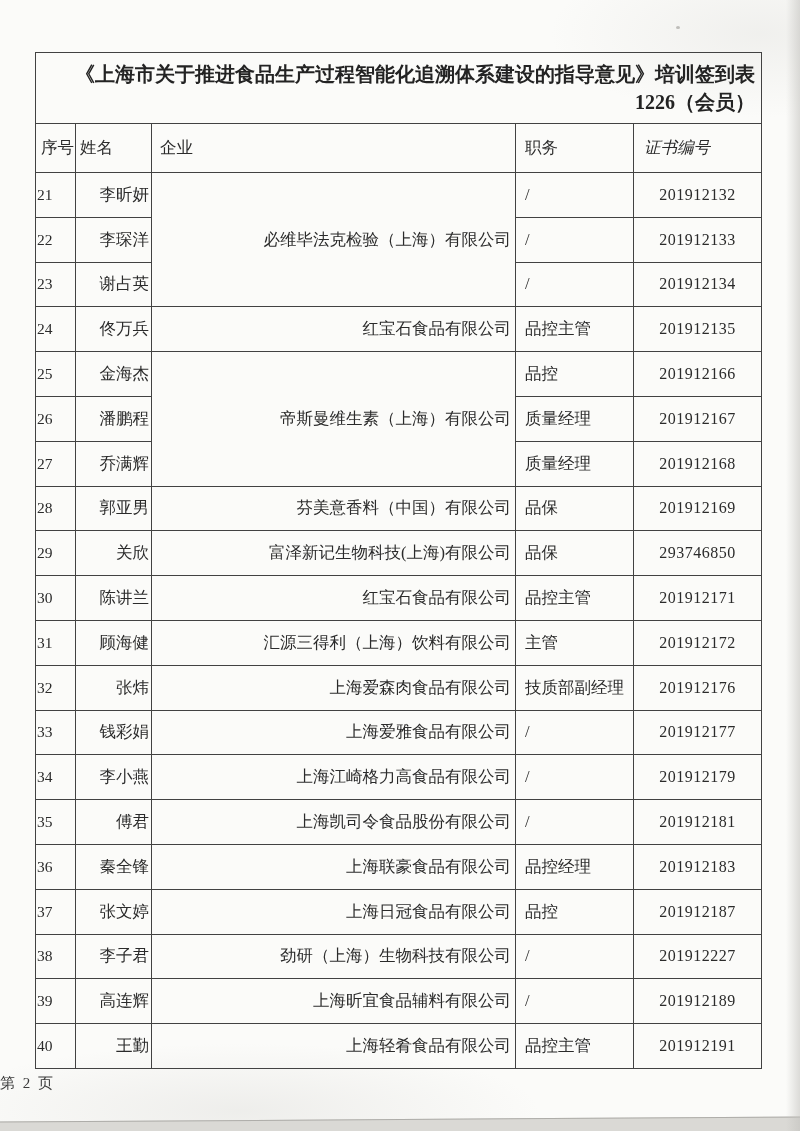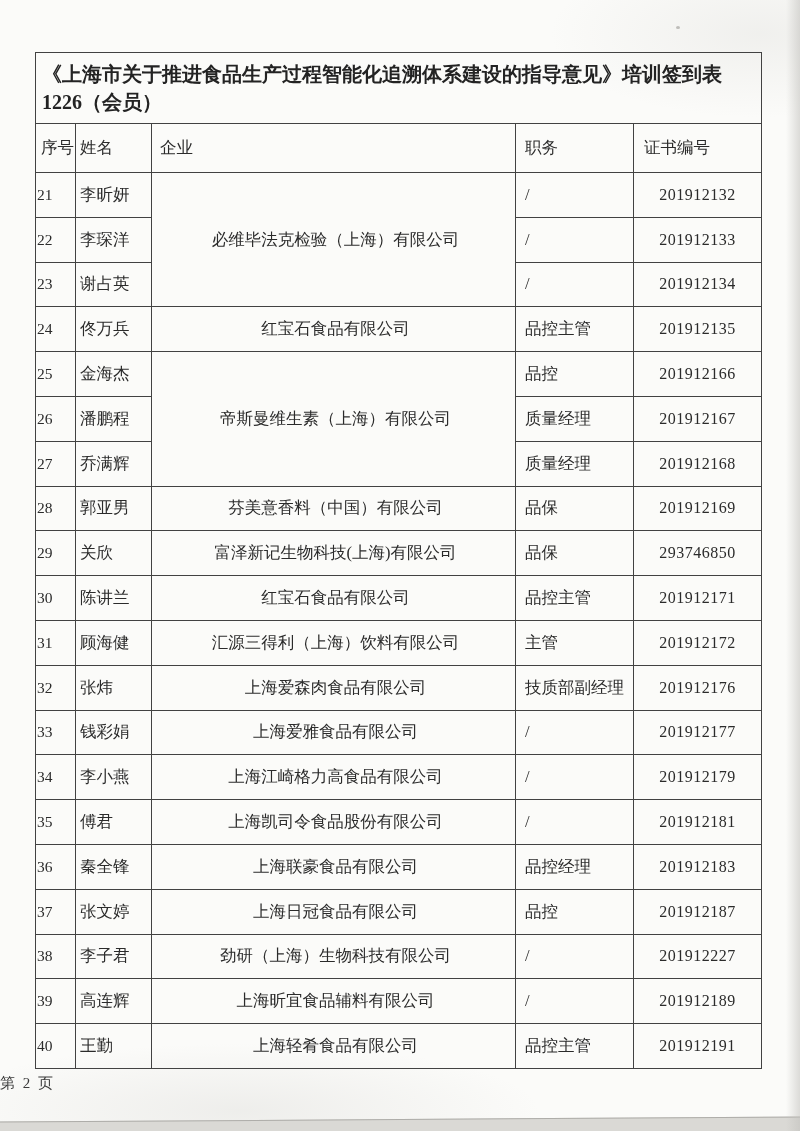--- a/index.html
+++ b/index.html
@@ -56,44 +56,44 @@
   }
   table.signin th, table.signin td {
     border: 1.6px solid #424242;
     vertical-align: middle;
     font-weight: normal;
     overflow: hidden;
     white-space: nowrap;
   }
   tr.title-row th {
     height: 66px;
-    text-align: left;
+    text-align: right;
     font-weight: bold;
     font-size: 20px;
     line-height: 28px;
     color: #232323;
     padding: 2px 6px;
   }
   tr.header-row th {
     height: 46px;
     font-size: 16.5px;
     text-align: left;
   }
   tbody tr { height: 44.8px; }
   tbody td { font-size: 16.5px; }
   .c-no   { font-size: 15.5px; padding: 0 1px; }
-  .c-name { text-align: left; padding: 0 2px 0 4px; }
-  .c-company { text-align: center; padding: 0 4px 0 8px; }
+  .c-name { text-align: right; padding: 0 2px 0 4px; }
+  .c-company { text-align: right; padding: 0 4px 0 8px; }
   .c-pos  { text-align: left; padding: 0 4px 0 9px; }
   .c-cert { text-align: center; font-size: 16px; letter-spacing: 0.5px; }
   tr.header-row th.c-no   { text-align: right; }
   tr.header-row th.c-name { padding-left: 4px; }
   tr.header-row th.c-company { padding-left: 8px; }
   tr.header-row th.c-pos  { padding-left: 9px; }
-  tr.header-row th.c-cert { text-align: left; padding-left: 10px; letter-spacing: 0; }
+  tr.header-row th.c-cert { text-align: left; padding-left: 10px; letter-spacing: 0; font-style: italic; }
   .footer {
     position: absolute;
     left: 0; right: 0;
     top: 1074px;
     text-align: left;
     font-size: 15px;
     color: #3a3a3a;
     letter-spacing: 2px;
   }
 </style>

